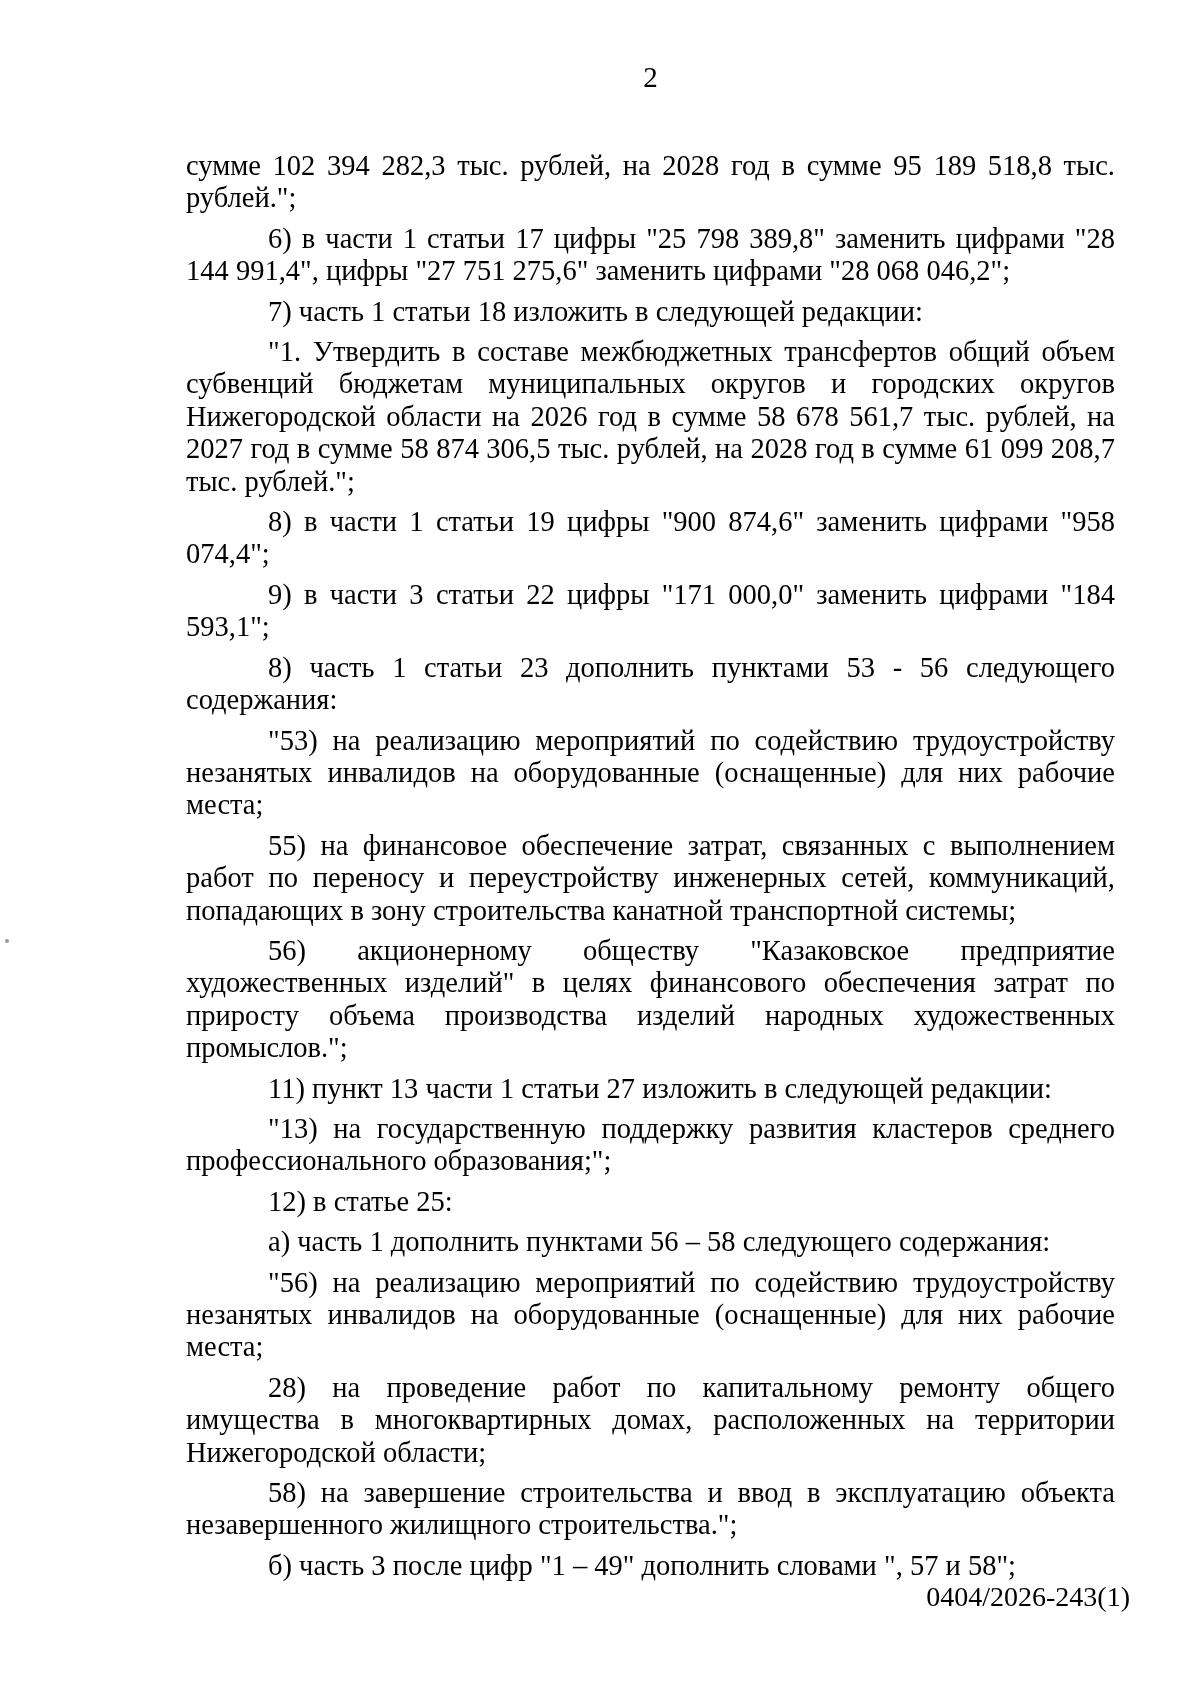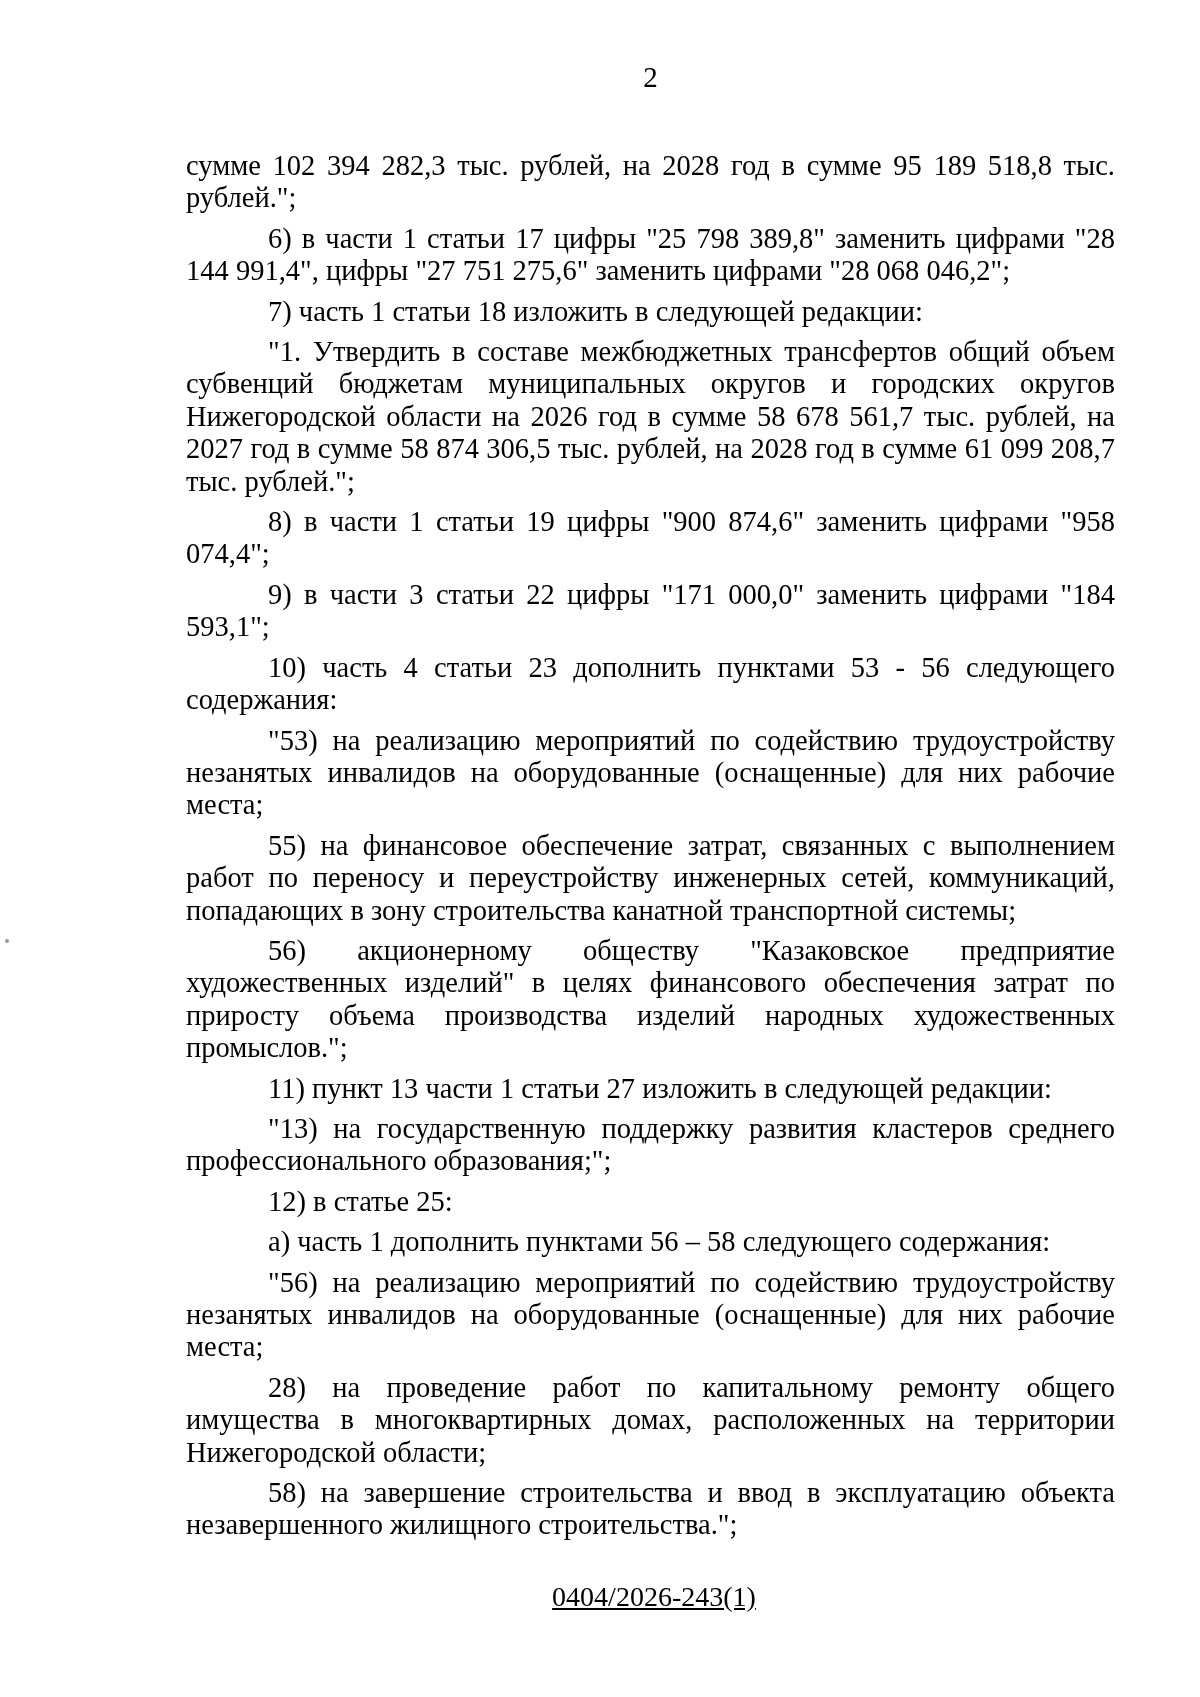--- a/index.html
+++ b/index.html
@@ -40,24 +40,23 @@
     margin: 8px;
     padding: 0;
     text-indent: 82px;
   }
   .para.no-indent { text-indent: 0; }
   .footer-ref {
     position: absolute;
     top: 1582px;
     left: 178px;
     width: 952px;
-    text-align: center;
+    text-align: right;
     font-size: 28px;
     line-height: 1.1;
-    text-decoration: underline;
   }
   .speck {
     position: absolute;
     left: 5px;
     top: 939px;
     width: 4px;
     height: 4px;
     border-radius: 50%;
     background: #999999;
   }
@@ -76,21 +75,21 @@
       <p class="para">6) в части 1 статьи 17 цифры "25 798 389,8" заменить цифрами "28 144 991,4", цифры "27 751 275,6" заменить цифрами "28 068 046,2";</p>
 
       <p class="para">7) часть 1 статьи 18 изложить в следующей редакции:</p>
 
       <p class="para">"1. Утвердить в составе межбюджетных трансфертов общий объем субвенций бюджетам муниципальных округов и городских округов Нижегородской области на 2026 год в сумме 58 678 561,7 тыс. рублей, на 2027 год в сумме 58 874 306,5 тыс. рублей, на 2028 год в сумме 61 099 208,7 тыс. рублей.";</p>
 
       <p class="para">8) в части 1 статьи 19 цифры "900 874,6" заменить цифрами "958 074,4";</p>
 
       <p class="para">9) в части 3 статьи 22 цифры "171 000,0" заменить цифрами "184 593,1";</p>
 
-      <p class="para">10) часть 4 статьи 23 дополнить пунктами 53 - 56 следующего содержания:</p>
+      <p class="para">8) часть 1 статьи 23 дополнить пунктами 53 - 56 следующего содержания:</p>
 
       <p class="para">"53) на реализацию мероприятий по содействию трудоустройству незанятых инвалидов на оборудованные (оснащенные) для них рабочие места;</p>
 
 
       <p class="para">55) на финансовое обеспечение затрат, связанных с выполнением работ по переносу и переустройству инженерных сетей, коммуникаций, попадающих в зону строительства канатной транспортной системы;</p>
 
       <p class="para">56) акционерному обществу "Казаковское предприятие художественных изделий" в целях финансового обеспечения затрат по приросту объема производства изделий народных художественных промыслов.";</p>
 
       <p class="para">11) пункт 13 части 1 статьи 27 изложить в следующей редакции:</p>
 
@@ -99,19 +98,20 @@
       <p class="para">12) в статье 25:</p>
 
       <p class="para">а) часть 1 дополнить пунктами 56 – 58 следующего содержания:</p>
 
       <p class="para">"56) на реализацию мероприятий по содействию трудоустройству незанятых инвалидов на оборудованные (оснащенные) для них рабочие места;</p>
 
       <p class="para">28) на проведение работ по капитальному ремонту общего имущества в многоквартирных домах, расположенных на территории Нижегородской области;</p>
 
       <p class="para">58) на завершение строительства и ввод в эксплуатацию объекта незавершенного жилищного строительства.";</p>
 
+      <p class="para">б) часть 3 после цифр "1 – 49" дополнить словами ", 57 и 58";</p>
     </div>
 
   <div class="footer-ref">0404/2026-243(1)</div>
 
   <div class="speck"></div>
 
 </div>
 
 </body></html>

